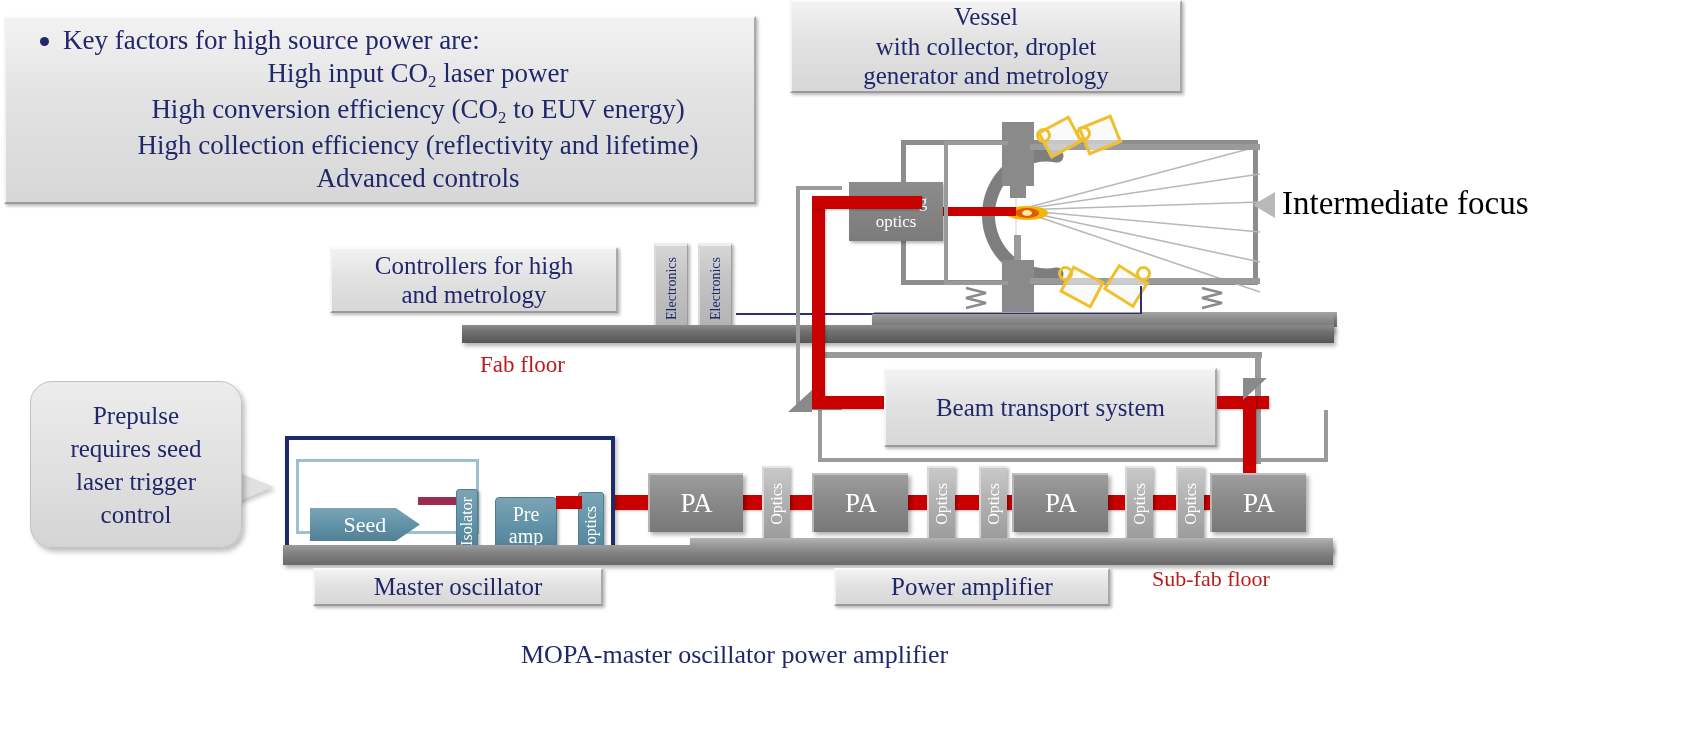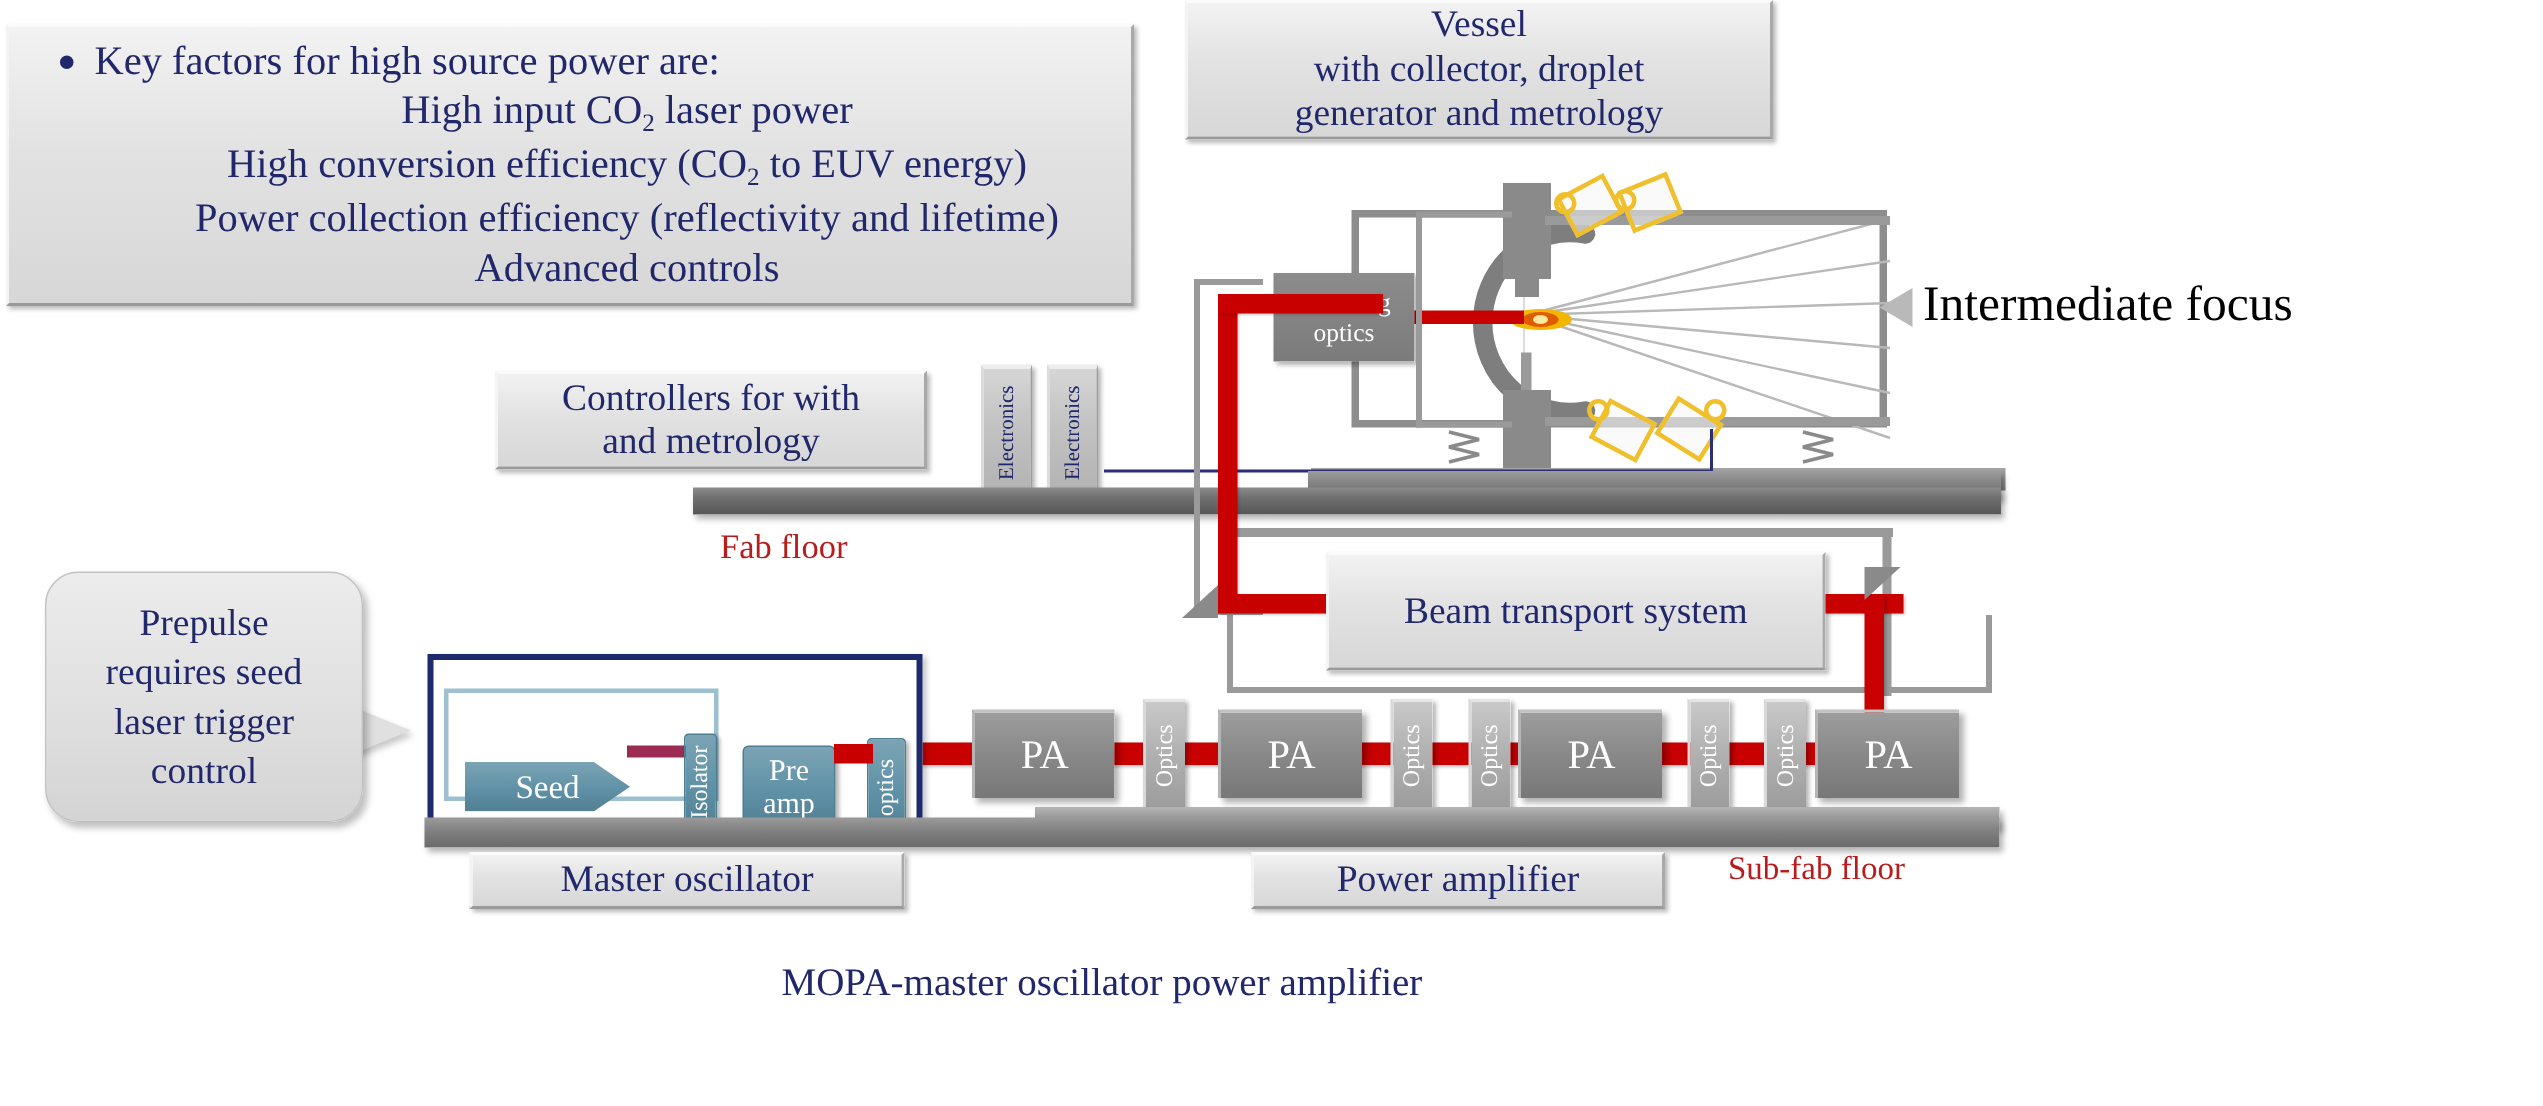--- a/index.html
+++ b/index.html
@@ -233,21 +233,21 @@
       <div class="bullet-row">
         <span class="bullet-dot"></span>
         <span class="bullet-main">Key factors for high source power are:</span>
       </div>
       <div class="sub-line">
         <span>High input CO</span><sub>2</sub><span> laser power</span>
       </div>
       <div class="sub-line">
         <span>High conversion efficiency (CO</span><sub>2</sub><span> to EUV energy)</span>
       </div>
-      <div class="sub-line">Power collection efficiency (reflectivity and lifetime)</div>
+      <div class="sub-line">High collection efficiency (reflectivity and lifetime)</div>
       <div class="sub-line">Advanced controls</div>
     </div>
   </div>
 
   <div class="panel abs" id="vesselcap">
     <div>
       <div>Vessel</div>
       <div>with collector, droplet</div>
       <div>generator and metrology</div>
     </div>
@@ -313,21 +313,21 @@
     <path d="M3 3 L23 8 L3 13 L23 18 L3 23" stroke="#8a8a8a" stroke-width="2.4" fill="none"></path>
   </svg>
   <svg class="abs spring" id="spring2" viewBox="0 0 26 26">
     <path d="M3 3 L23 8 L3 13 L23 18 L3 23" stroke="#8a8a8a" stroke-width="2.4" fill="none"></path>
   </svg>
 
   <div class="abs" id="vessel-plinth"></div>
 
   <div class="panel abs" id="ctrl">
     <div>
-      <div>Controllers for with</div>
+      <div>Controllers for high</div>
       <div>and metrology</div>
     </div>
   </div>
 
   <div class="rack abs" style="left:654px;top:243px;width:34px;height:87px;">
     <span class="vtext">Electronics</span>
   </div>
   <div class="rack abs" style="left:698px;top:243px;width:34px;height:87px;">
     <span class="vtext">Electronics</span>
   </div>

